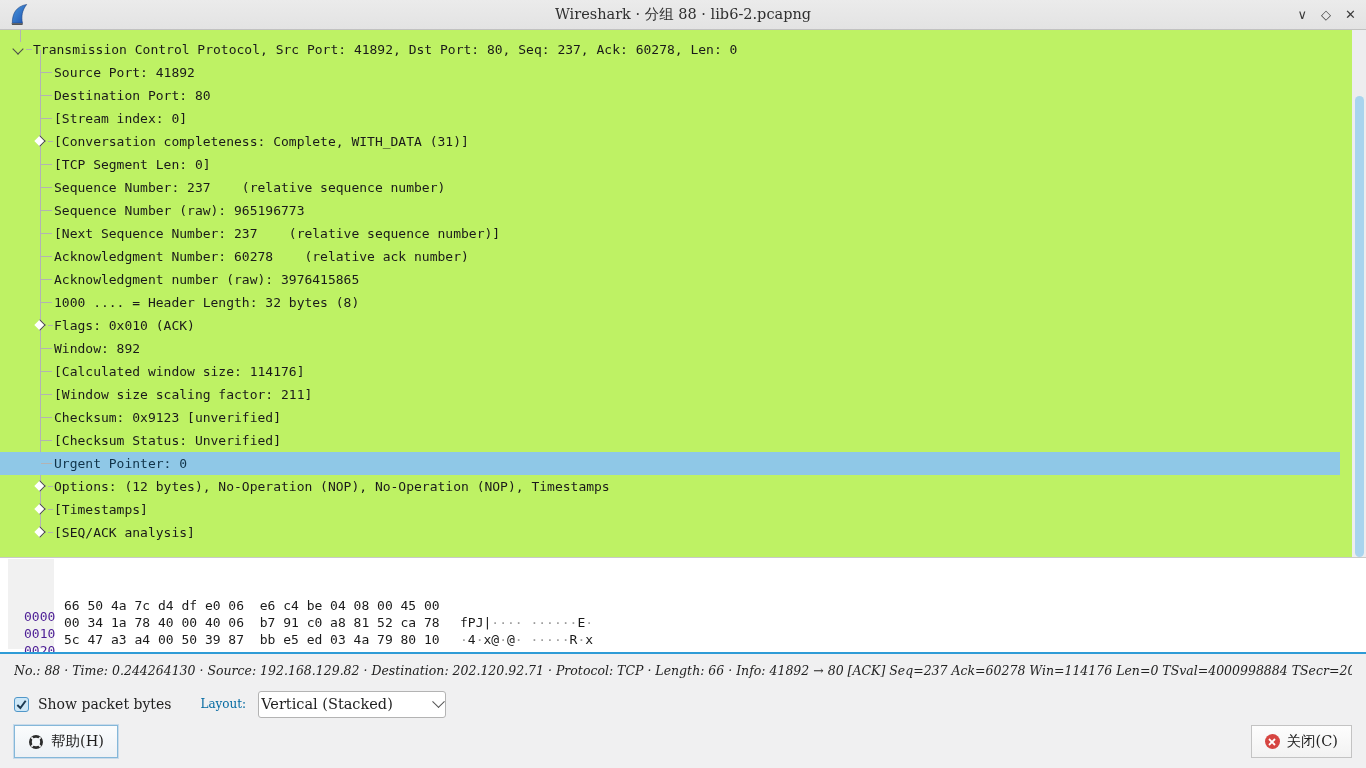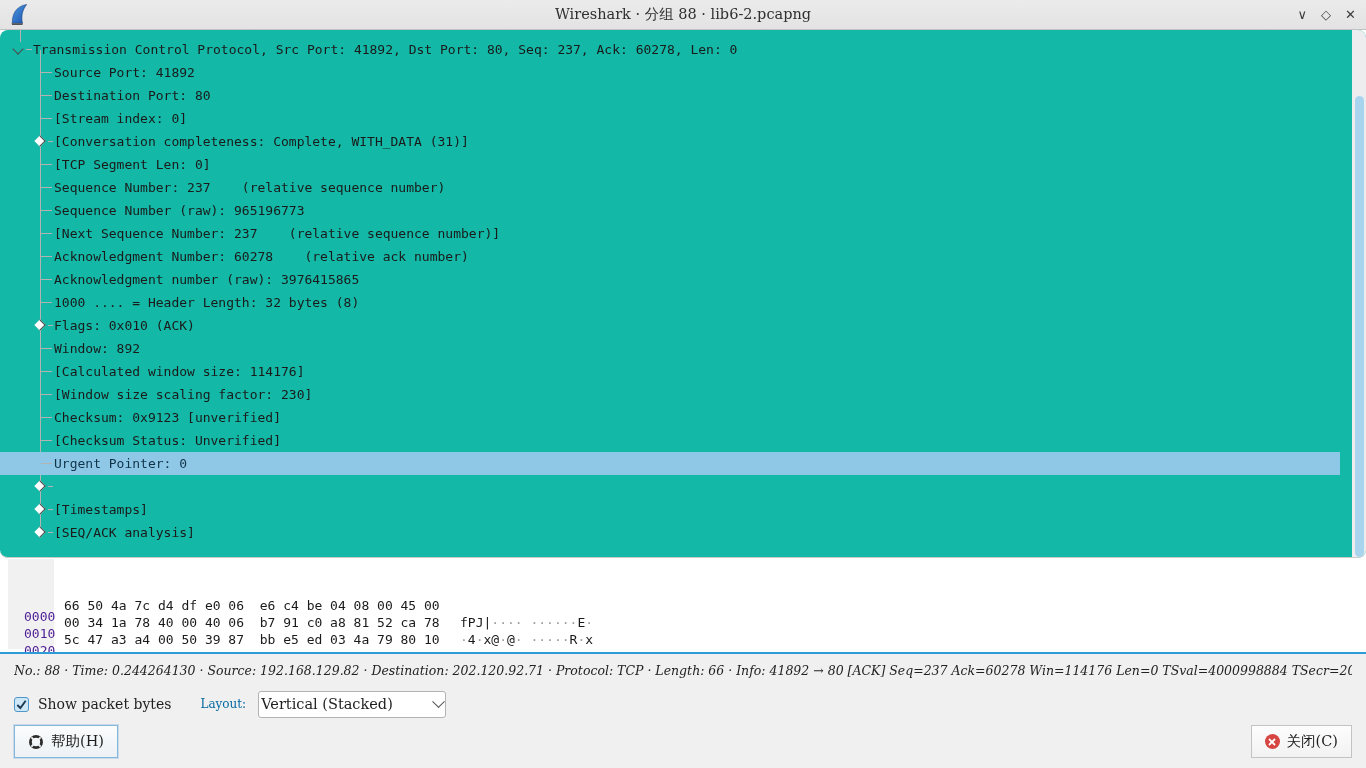--- a/index.html
+++ b/index.html
@@ -11,22 +11,22 @@
   .titlebar{position:absolute;left:0;top:0;width:100%;height:29px;
     background:linear-gradient(#ebebeb,#e3e3e3);border-bottom:1px solid #c1c1c1;}
   .app-icon{position:absolute;left:8px;top:3px;width:22px;height:23px;}
   .title{position:absolute;left:0;right:0;top:0;height:29px;line-height:29px;
     text-align:center;font-size:14.5px;color:#2f2f2f;}
   .win-controls{position:absolute;right:10px;top:0;height:29px;display:flex;align-items:center;gap:14px;
     font-family:"DejaVu Sans",sans-serif;font-size:13px;color:#3a3a3a;}
   .win-controls span{cursor:default;line-height:29px;}
 
   
-  .tree-pane{position:absolute;left:0;top:30px;width:100%;height:527px;background:#14b8a6;
-    border-bottom:1px solid #c9c9c9;overflow:hidden;border-radius:8px;}
+  .tree-pane{position:absolute;left:0;top:30px;width:100%;height:527px;background:#bef264;
+    border-bottom:1px solid #c9c9c9;overflow:hidden;}
   .guide-stub{position:absolute;left:20px;top:0;width:1px;height:12px;background:#b3b3b3;}
   .guide-child{position:absolute;left:40px;top:20px;width:1px;height:484px;background:#b3b3b3;}
   .tree-rows{position:absolute;left:0;top:8px;right:26px;}
   .tree-row{position:relative;height:23px;display:flex;align-items:center;
     font-family:"DejaVu Sans Mono",monospace;font-size:13px;color:#1a1a1a;white-space:pre;}
   .tree-row.lvl0{padding-left:33px;}
   .tree-row.lvl1{padding-left:54px;}
   .tree-row.lvl1::before{content:'';position:absolute;left:41px;top:11px;width:11px;height:1px;background:#b3b3b3;}
   .tree-row.lvl0::before{content:'';position:absolute;left:26px;top:11px;width:6px;height:1px;background:#b3b3b3;}
   .tree-row.lvl1.has-chev::before{left:48px;width:5px;}
@@ -159,36 +159,37 @@
         <div class="tree-row lvl1">
     
     <span class="tree-label">Window: 892</span>
   </div>
         <div class="tree-row lvl1">
     
     <span class="tree-label">[Calculated window size: 114176]</span>
   </div>
         <div class="tree-row lvl1">
     
-    <span class="tree-label">[Window size scaling factor: 230]</span>
+    <span class="tree-label">[Window size scaling factor: 211]</span>
   </div>
         <div class="tree-row lvl1">
     
     <span class="tree-label">Checksum: 0x9123 [unverified]</span>
   </div>
         <div class="tree-row lvl1">
     
     <span class="tree-label">[Checksum Status: Unverified]</span>
   </div>
         <div class="tree-row lvl1 selected">
     
     <span class="tree-label">Urgent Pointer: 0</span>
   </div>
         <div class="tree-row lvl1 has-chev">
     <span class="chev chev-right"></span>
+    <span class="tree-label">Options: (12 bytes), No-Operation (NOP), No-Operation (NOP), Timestamps</span>
   </div>
         <div class="tree-row lvl1 has-chev">
     <span class="chev chev-right"></span>
     <span class="tree-label">[Timestamps]</span>
   </div>
         <div class="tree-row lvl1 has-chev">
     <span class="chev chev-right"></span>
     <span class="tree-label">[SEQ/ACK analysis]</span>
   </div>
       </div>

